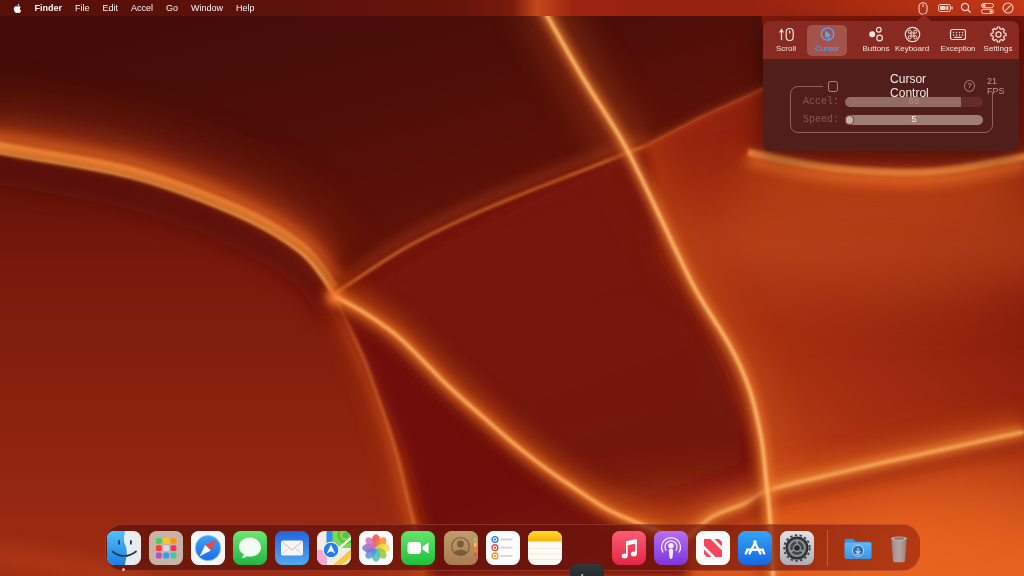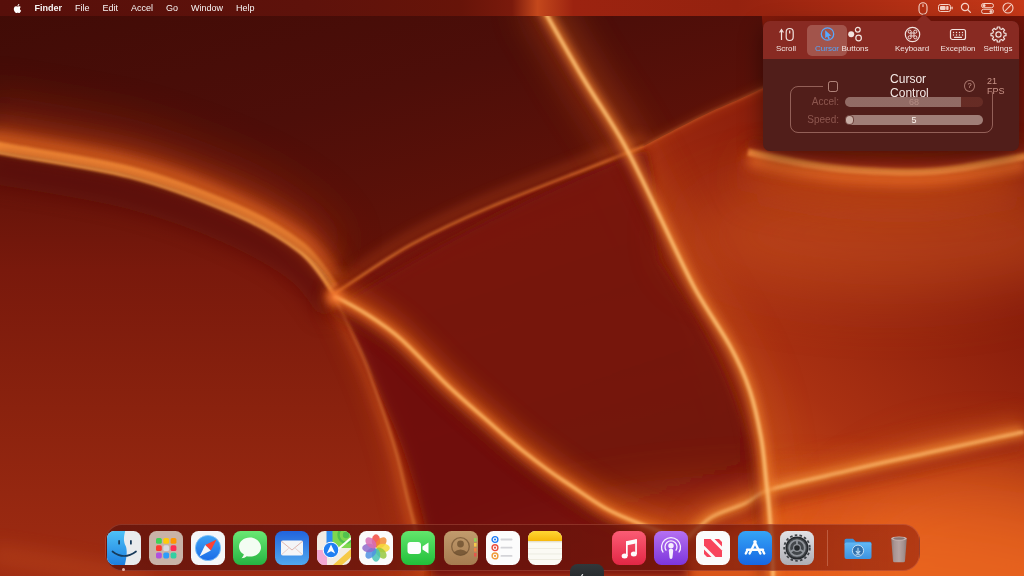--- a/index.html
+++ b/index.html
@@ -28,21 +28,21 @@
   
   #grp{position:absolute;left:27px;top:65px;width:201px;height:45px;
        border:1px solid rgba(255,205,190,.38);border-radius:8px;}
   #cchead{position:absolute;left:60px;top:59px;height:12px;background:#511e1a;z-index:2;
        display:flex;align-items:center;padding:0 5px;}
   #cchead .cb{width:9px;height:9px;border:1px solid rgba(255,215,200,.55);border-radius:2.5px;margin-right:6px;}
   #cchead .t1{color:#f5eae6;font-size:12px;margin-left:46px;}
   #cchead .q{width:10px;height:10px;border:1px solid rgba(255,205,190,.5);border-radius:50%;
        color:rgba(255,205,190,.75);font-size:7.5px;line-height:10px;text-align:center;margin:0 4px;}
   #cchead .t2{color:rgba(255,200,185,.68);font-size:9px;margin-left:8px;}
-  .srow{position:absolute;left:0;width:256px;height:10px;}
+  .srow{position:absolute;left:0;width:256px;height:10px;font-family:Liberation Mono, monospace;}
   .srow .lab{position:absolute;right:180px;font-size:10px;color:rgba(250,190,175,.35);top:-1px;}
   .srow .track{position:absolute;left:82px;top:0;width:138px;height:10px;border-radius:5px;}
   .srow .val{position:absolute;left:82px;width:138px;text-align:center;font-size:9px;top:-0.5px;}
   
   #dock{position:absolute;left:105px;top:524px;width:815px;height:47px;z-index:30;
         background:linear-gradient(90deg,rgba(97,19,12,.78) 0%,rgba(104,20,12,.74) 55%,rgba(118,23,11,.68) 78%,rgba(145,32,14,.60) 100%);
         border:1px solid rgba(255,160,130,.22);border-radius:17px;box-sizing:border-box;}
   .ic{position:absolute;top:531px;width:34px;height:34px;z-index:31;}
   #sep{position:absolute;left:827px;top:530px;width:1px;height:36px;z-index:31;background:rgba(255,200,180,.28);}
   #rdot{position:absolute;left:122px;top:568px;width:3px;height:3px;border-radius:50%;background:rgba(255,205,190,.85);z-index:31;}
@@ -221,21 +221,21 @@
   </div>
   <div class="tab tabsel" id="tCursor" style="left:44px;">
     <svg width="17" height="17" viewBox="0 0 17 17">
         <g stroke="#57a8ff" fill="none" stroke-width="1.3">
           <circle cx="8.5" cy="8" r="6.2"></circle>
         </g>
         <path d="M6.2,4.2 L6.2,12.2 L8.2,10.4 L9.4,13.2 L10.9,12.5 L9.7,9.9 L12.4,9.7 Z" fill="#57a8ff"></path>
       </svg>
     <span class="lb">Cursor</span>
   </div>
-  <div class="tab" id="tButtons" style="left:72px;">
+  <div class="tab" id="tButtons" style="left:93px;">
     <svg width="18" height="17" viewBox="0 0 18 17">
         <circle cx="5.2" cy="8.2" r="3" fill="#f2e3df"></circle>
         <circle cx="11.8" cy="3.8" r="2.4" fill="none" stroke="#f2e3df" stroke-width="1.2"></circle>
         <circle cx="12.6" cy="12" r="2.8" fill="none" stroke="#f2e3df" stroke-width="1.2"></circle>
       </svg>
     <span class="lb">Buttons</span>
   </div>
   <div class="tab" id="tKeyboard" style="left:127px;width:44px;">
     <svg width="17" height="17" viewBox="0 0 17 17">
         <circle cx="8.5" cy="8.5" r="7.2" fill="none" stroke="#f2e3df" stroke-width="1.2"></circle>

